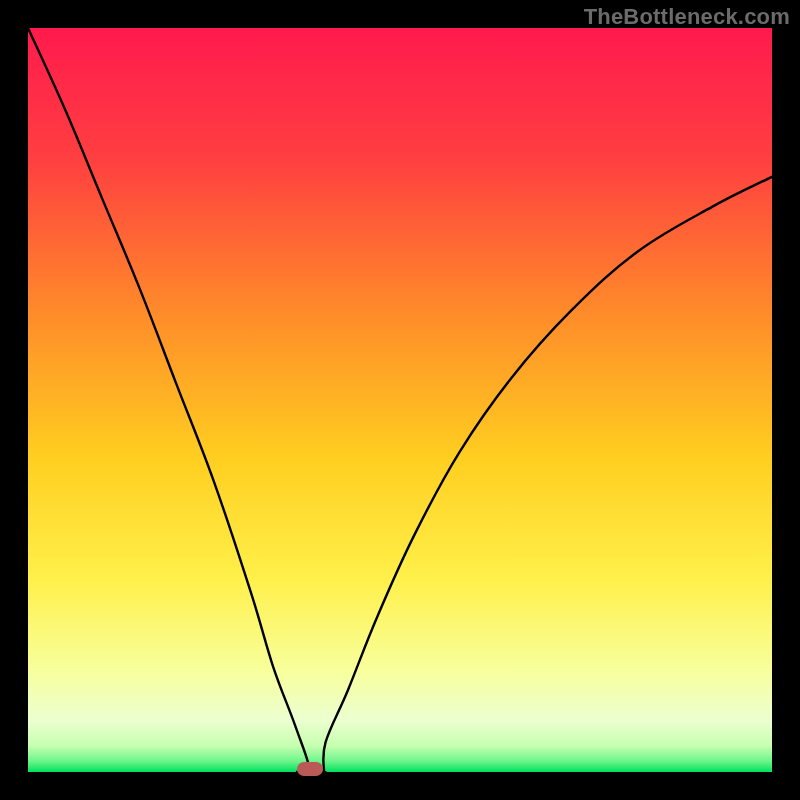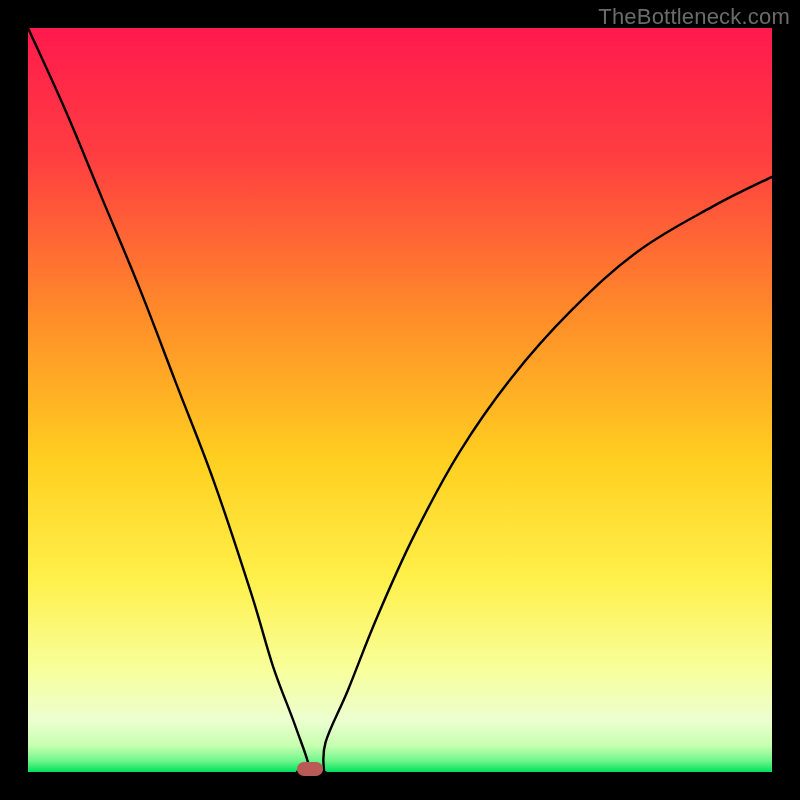--- a/index.html
+++ b/index.html
@@ -18,21 +18,21 @@
     width: 744px;
     height: 744px;
     background: #00e060;
   }
   .watermark {
     position: absolute;
     top: 4px;
     right: 10px;
     color: #6b6b6b;
     font-size: 22px;
-    font-weight: 400;
+    font-weight: 700;
     letter-spacing: 0.2px;
     z-index: 20;
   }
   svg {
     position: absolute;
     left: 0;
     top: 0;
   }
   .marker {
     position: absolute;

